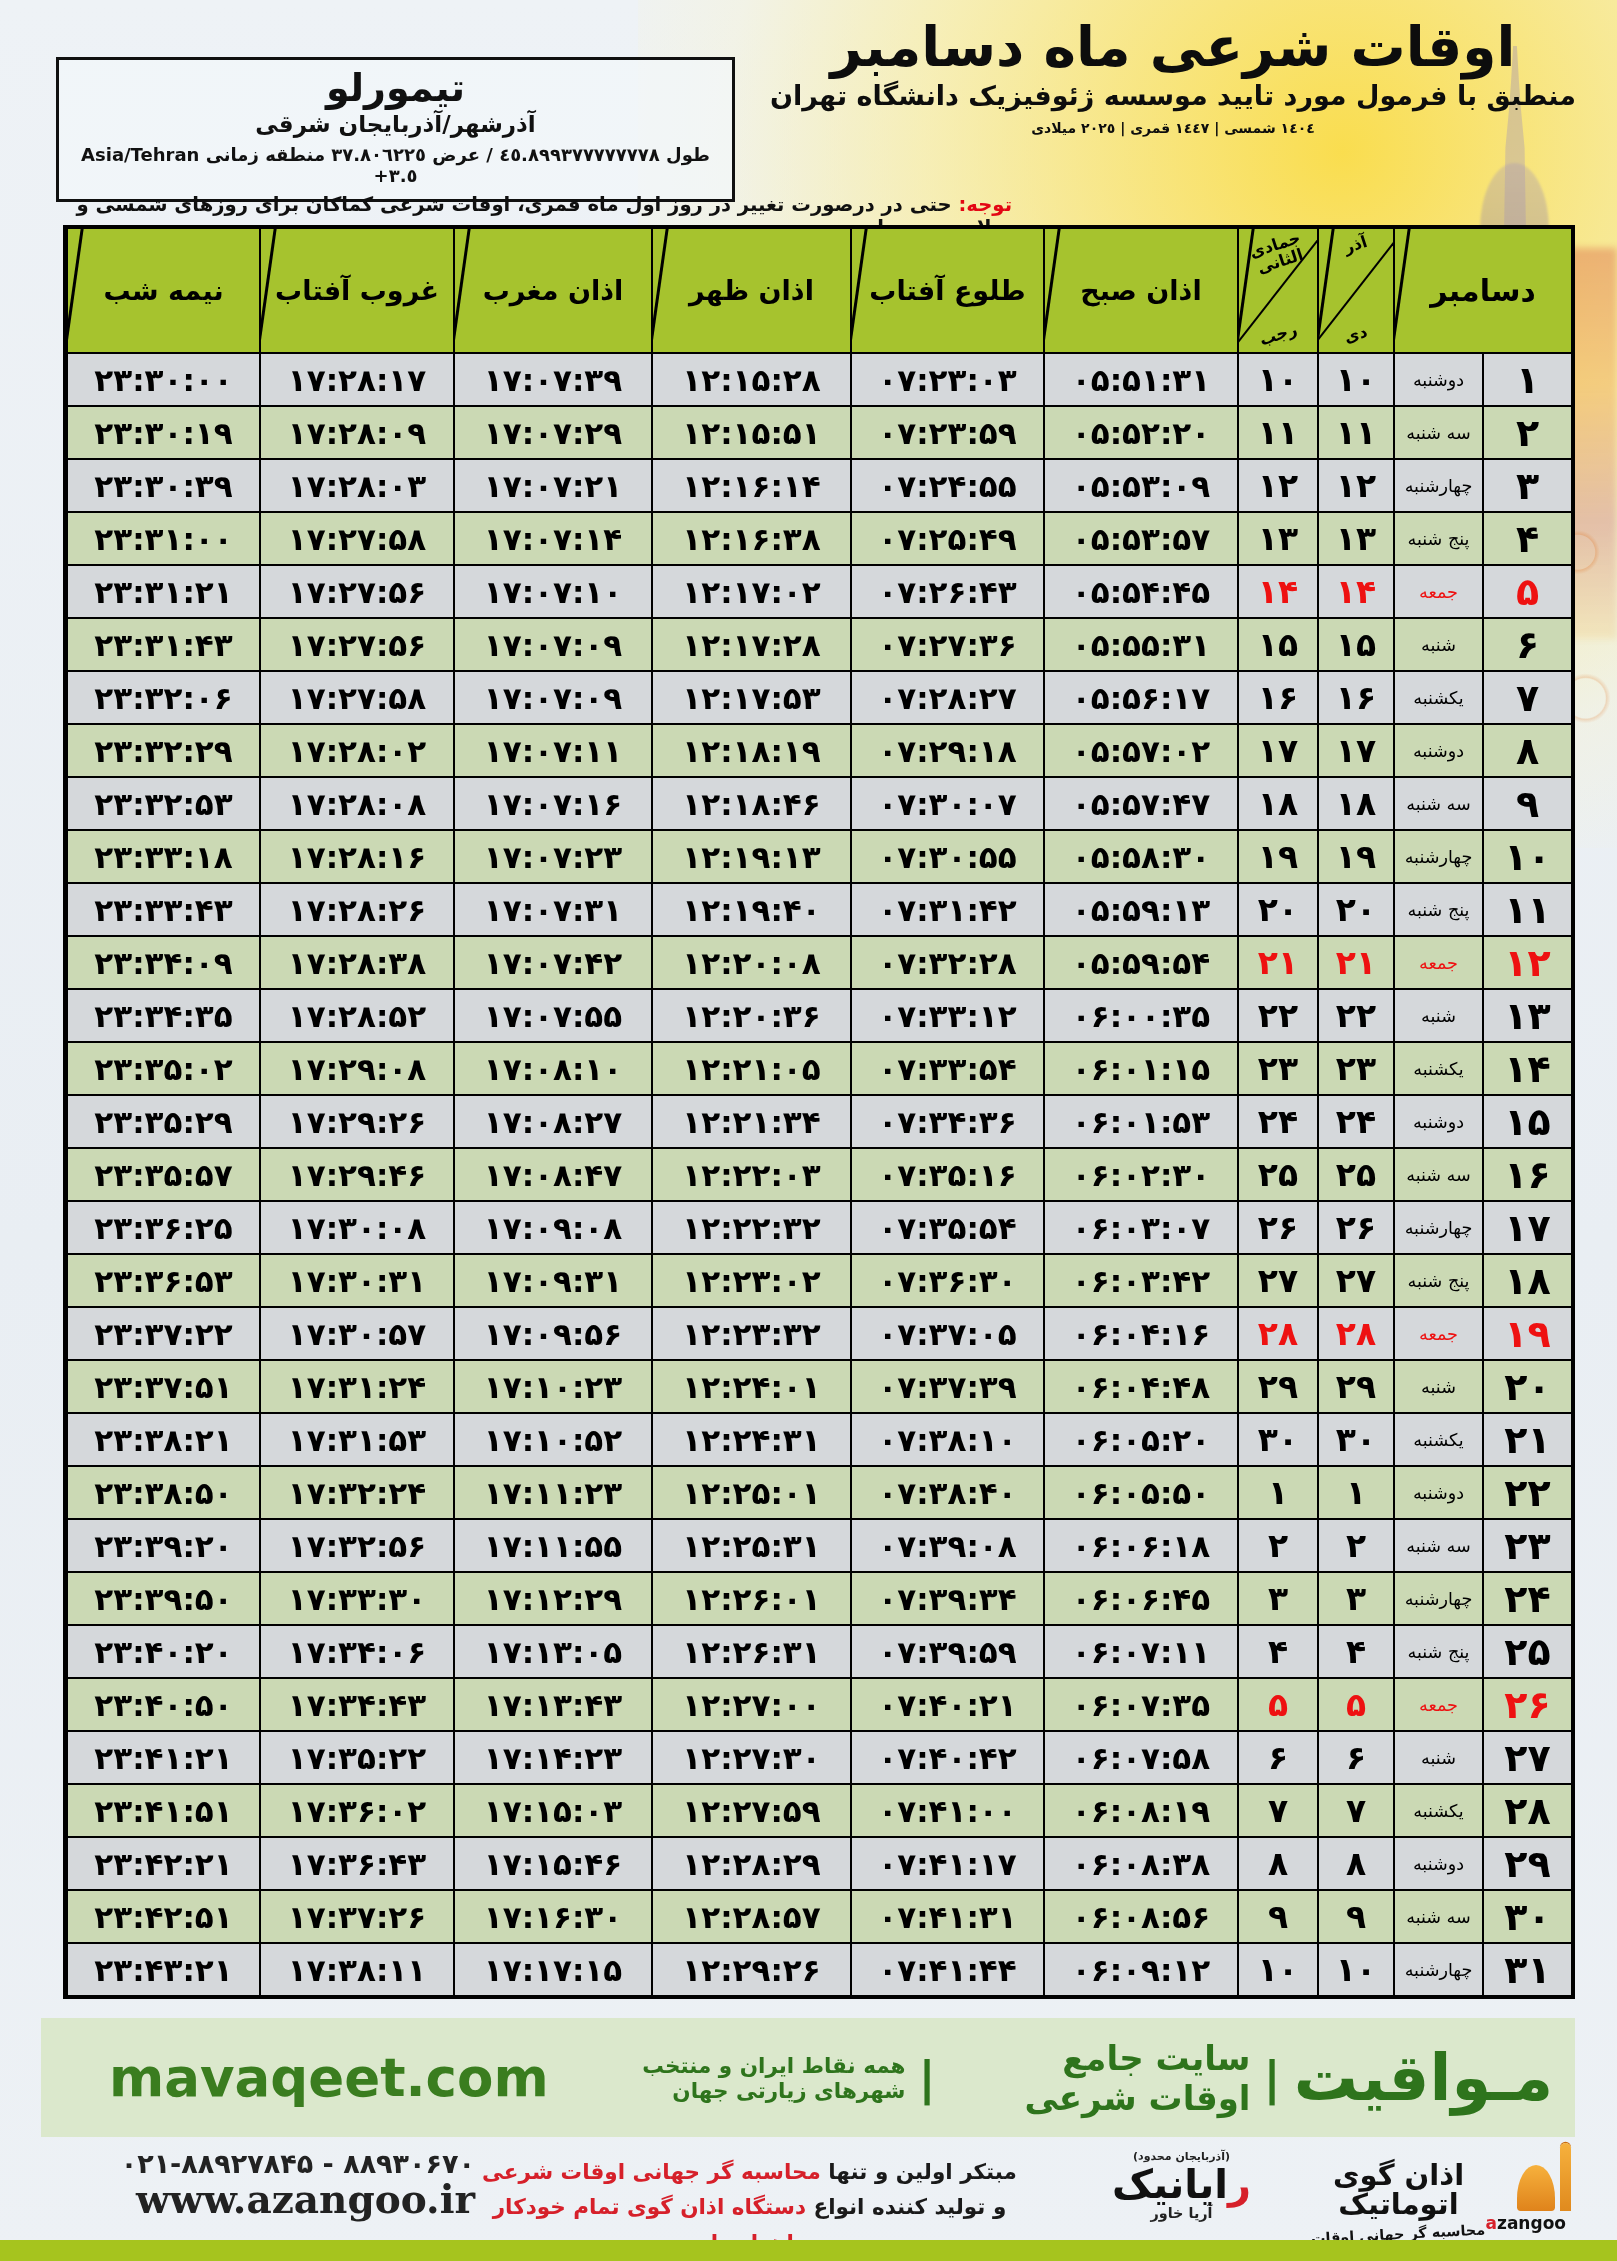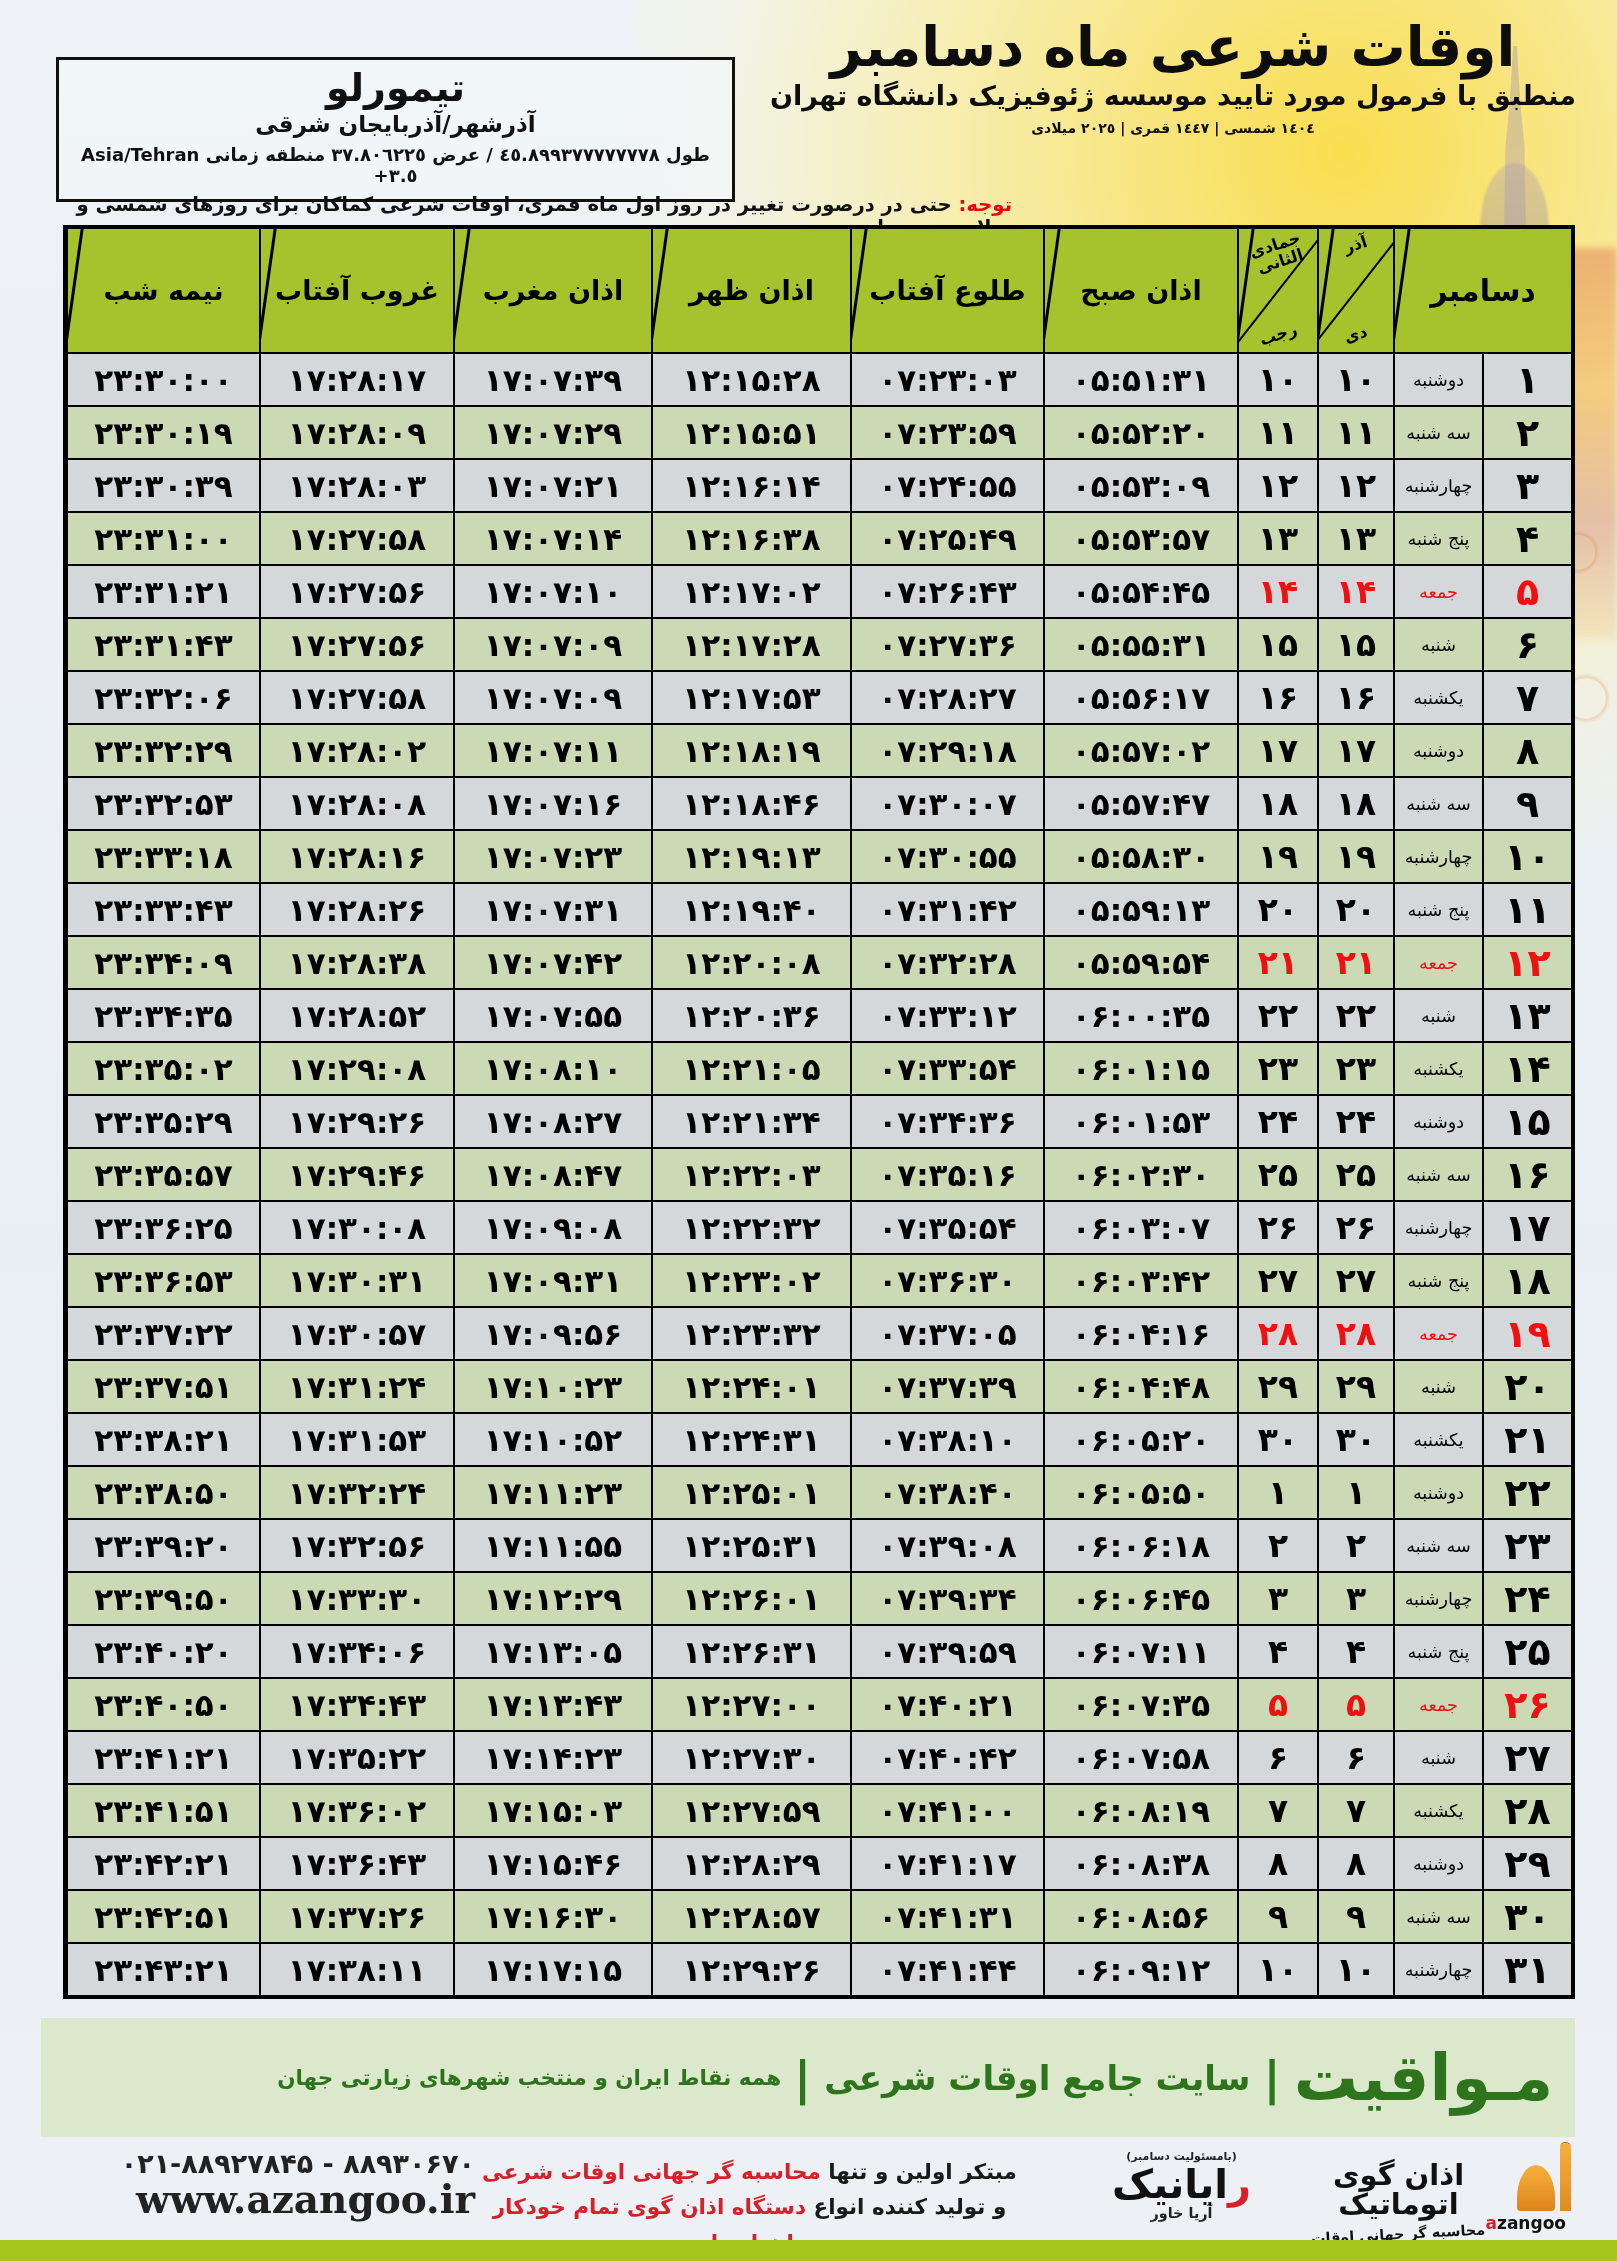--- a/index.html
+++ b/index.html
@@ -461,34 +461,35 @@
       <div class="cell c-maghrib light time">۱۷:۳۸:۱۱</div>
       <div class="cell c-midnight light time">۲۳:۴۳:۲۱</div>
     </div>
 
   <div class="mavaqeet-bar">
     <span class="mv-brand">مـواقیت</span>
     <span class="mv-sep">|</span>
     <span class="mv-tag1">سایت جامع اوقات شرعی</span>
     <span class="mv-sep">|</span>
     <span class="mv-tag2">همه نقاط ایران و منتخب شهرهای زیارتی جهان</span>
+    <span class="mv-url">mavaqeet.com</span>
   </div>
 
   <div class="contact">
     <div class="phone">۰۲۱-۸۸۹۲۷۸۴۵ - ۸۸۹۳۰۶۷۰</div>
     <div class="website">www.azangoo.ir</div>
   </div>
 
   <div class="marketing">
     <div><span>مبتکر اولین و تنها </span><span class="red">محاسبه گر جهانی اوقات شرعی</span></div>
     <div><span>و تولید کننده انواع </span><span class="red">دستگاه اذان گوی تمام خودکار ماهواره ای</span></div>
   </div>
 
   <div class="rayanik">
-    <div class="ray-note">(بامسئولیت دسامبر)</div>
+    <div class="ray-note">(آذربایجان محدود)</div>
     <div class="ray-name"><span class="red">ر</span><span>ایانیک</span></div>
     <div class="ray-sub">آریا خاور</div>
   </div>
 
   <div class="azangoo">
     <div class="az-icon">
       <div class="az-minaret"></div>
       <div class="az-dome"></div>
       <div class="az-latin"><span class="red">a</span><span>zangoo</span></div>
     </div>

